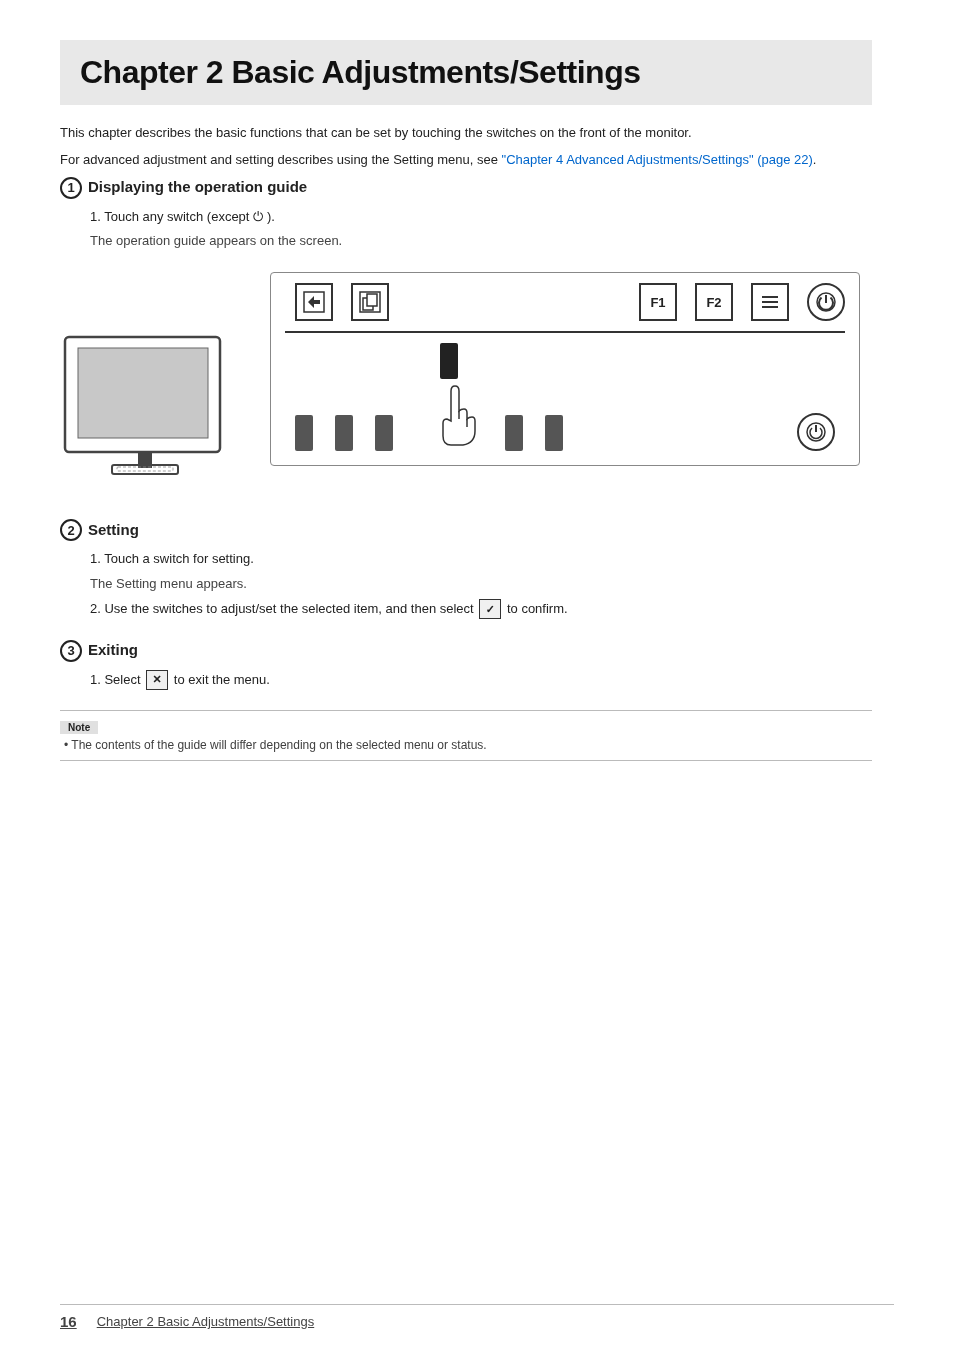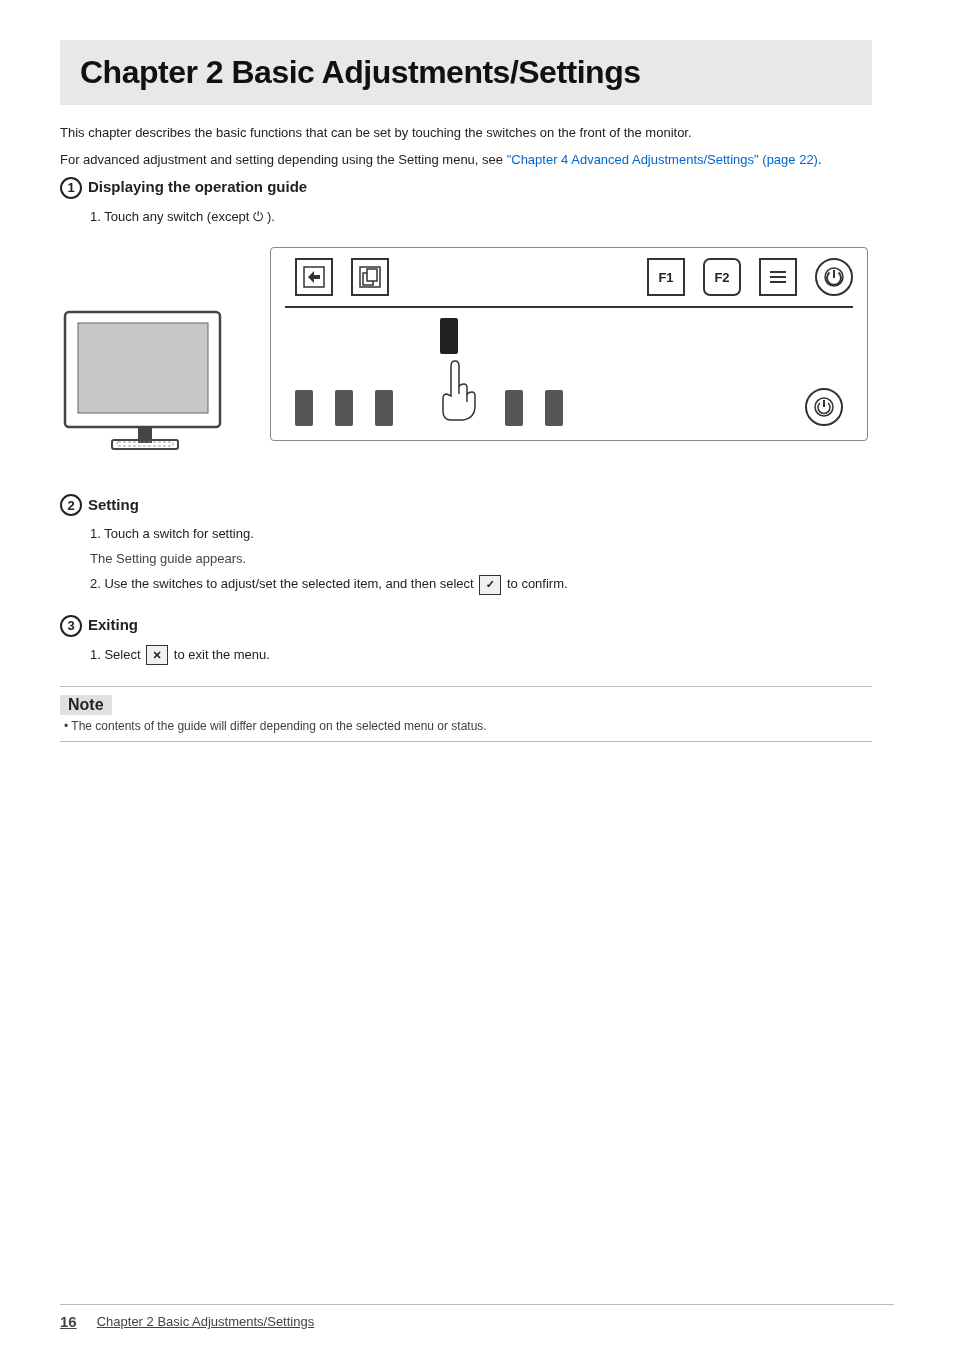--- a/index.html
+++ b/index.html
@@ -99,21 +99,21 @@
       margin-bottom: 4px;
       font-size: 13px;
       color: #444;
       line-height: 1.6;
     }
 
     
     .diagram-area {
       display: flex;
       align-items: flex-start;
-      margin: 18px 4px 24px 0;
+      margin: 18px 12px 24px 0;
       gap: 0;
     }
 
     
     .monitor-illus {
       width: 200px;
       flex-shrink: 0;
       margin-top: 60px;
       margin-right: 10px;
     }
@@ -196,21 +196,21 @@
     
     .note-box {
       border-top: 1px solid #bbb;
       border-bottom: 1px solid #bbb;
       margin-top: 14px;
       padding: 8px 0 8px 0;
     }
 
     .note-label {
       font-weight: bold;
-      font-size: 16px;
+      font-size: 10px;
       background: #e0e0e0;
       display: inline-block;
       padding: 1px 8px;
       margin-bottom: 4px;
     }
 
     .note-text {
       font-size: 12px;
       color: #404040;
       padding-left: 4px;
@@ -260,30 +260,31 @@
 
 <div class="page-container">
 
   <div class="chapter-title">
     <h1>Chapter 2    Basic Adjustments/Settings</h1>
   </div>
 
   <p class="intro-text">This chapter describes the basic functions that can be set by touching the switches on the front of the monitor.</p>
 
   <p class="intro-text">
-    <span>For advanced adjustment and setting depending using the Setting menu, see </span><a class="link-text" href="#">"Chapter 4 Advanced Adjustments/Settings" (page 22)</a><span>.</span>
+    <span>For advanced adjustment and setting describes using the Setting menu, see </span><a class="link-text" href="#">"Chapter 4 Advanced Adjustments/Settings" (page 22)</a><span>.</span>
   </p>
 
 
   <div class="step-block">
     <div class="step-title">
       <span class="step-number-circle">1</span>
       <span>Displaying the operation guide</span>
     </div>
     <div class="step-sub">1.  Touch any switch (except ⏻ ).</div>
+    <div class="step-sub-note">The operation guide appears on the screen.</div>
   </div>
 
   <div class="diagram-area">
 
     <div class="monitor-illus">
       <svg class="monitor-svg" viewBox="0 0 180 160" xmlns="http://www.w3.org/2000/svg">
 
         <rect x="5" y="5" width="155" height="115" rx="4" ry="4" fill="none" stroke="#444" stroke-width="2.5"></rect>
 
         <rect x="18" y="16" width="130" height="90" fill="#c8c8c8" stroke="#666" stroke-width="1"></rect>
@@ -319,21 +320,21 @@
             <rect x="1" y="1" width="20" height="20" fill="none" stroke="#333" stroke-width="1.5"></rect>
             <rect x="4" y="7" width="10" height="12" fill="none" stroke="#333" stroke-width="1.5"></rect>
             <rect x="8" y="3" width="10" height="12" fill="white" stroke="#333" stroke-width="1.5"></rect>
           </svg>
         </div>
 
         <div class="switch-spacer"></div>
 
         <div class="switch-icon" style="font-size:13px; font-weight:bold;">F1</div>
 
-        <div class="switch-icon" style="font-size:13px; font-weight:bold;border-radius:7px;">F2</div>
+        <div class="switch-icon" style="font-size:13px; font-weight:bold;">F2</div>
 
         <div class="switch-icon">
           <svg width="20" height="16" viewBox="0 0 20 16">
             <line x1="2" y1="3" x2="18" y2="3" stroke="#333" stroke-width="2"></line>
             <line x1="2" y1="8" x2="18" y2="8" stroke="#333" stroke-width="2"></line>
             <line x1="2" y1="13" x2="18" y2="13" stroke="#333" stroke-width="2"></line>
           </svg>
         </div>
 
         <div class="switch-icon round">
@@ -373,21 +374,21 @@
       </div>
     </div>
   </div>
 
   <div class="step-block">
     <div class="step-title">
       <span class="step-number-circle">2</span>
       <span>Setting</span>
     </div>
     <div class="step-sub">1.  Touch a switch for setting.</div>
-    <div class="step-sub-note">The Setting guide appears.</div>
+    <div class="step-sub-note">The Setting menu appears.</div>
     <div class="step-sub">
       <span>2.  Use the switches to adjust/set the selected item, and then select </span><span class="inline-icon">✓</span><span> to confirm.</span>
     </div>
   </div>
 
   <div class="step-block">
     <div class="step-title">
       <span class="step-number-circle">3</span>
       <span>Exiting</span>
     </div>

